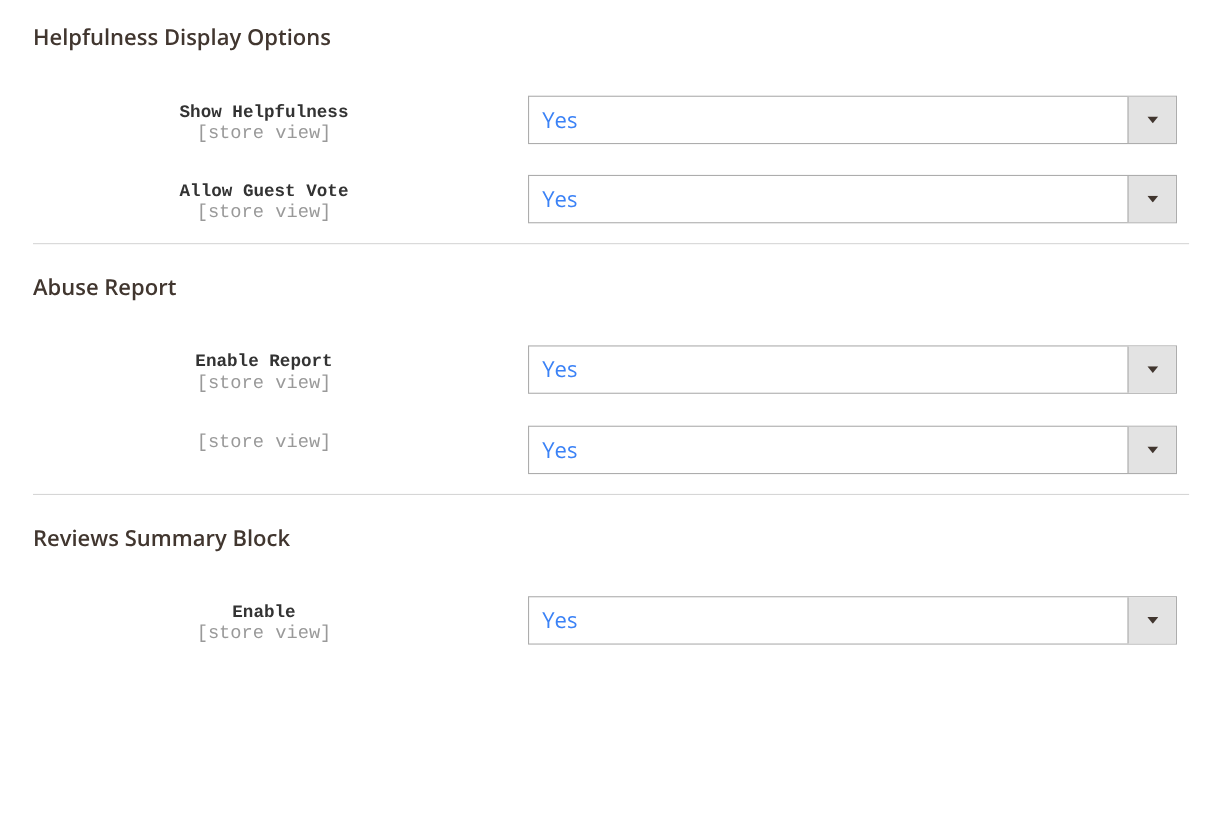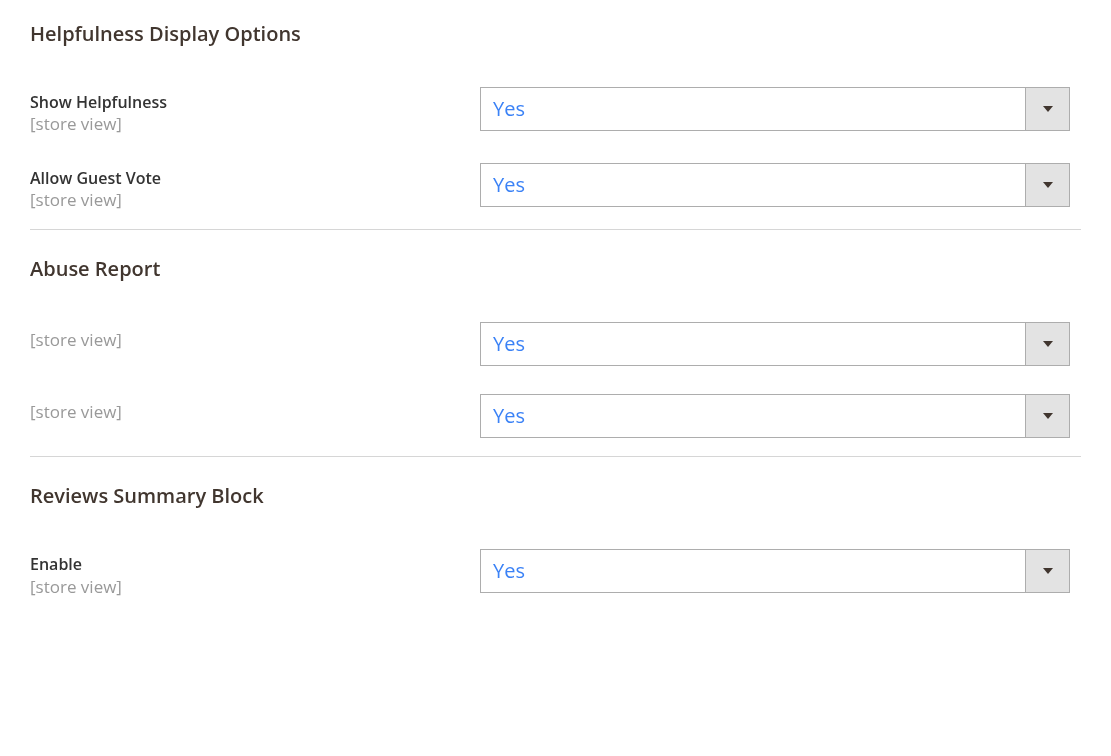--- a/index.html
+++ b/index.html
@@ -30,23 +30,24 @@
     .field-row {
       display: flex;
       align-items: flex-start;
       margin-bottom: 28px;
     }
     .field-row:last-child {
       margin-bottom: 5px;
     }
     .field-label {
       width: 450px;
-      text-align: left;
+      text-align: center;
       padding-right: 30px;
       padding-top: 6px;
+      font-family: Liberation Mono, monospace;
     }
     .field-label .label-text {
       font-size: 16px;
       font-weight: 600;
       color: #333;
       display: block;
       line-height: 1.2;
     }
     .field-label .scope {
       font-size: 17px;
@@ -128,20 +129,21 @@
       </div>
     </div>
   </div>
 </div>
 
 <div class="section divider">
   <div class="section-title">Abuse Report</div>
 
   <div class="field-row">
     <div class="field-label">
+      <span class="label-text">Enable Report</span>
       <span class="scope">[store view]</span>
     </div>
     <div class="field-control">
       <div class="select-wrap">
         <div class="select-value">Yes</div>
         <div class="select-arrow">
           <svg viewBox="0 0 10 6">
               <polygon points="0,0 10,0 5,6"></polygon>
             </svg>
         </div>

